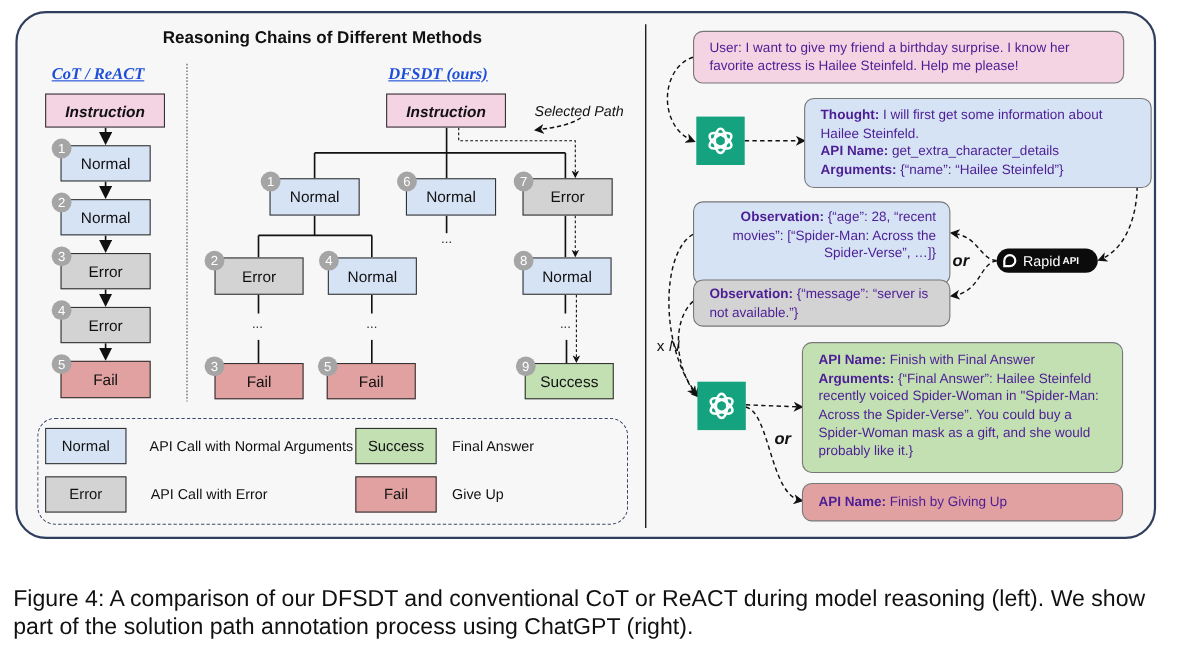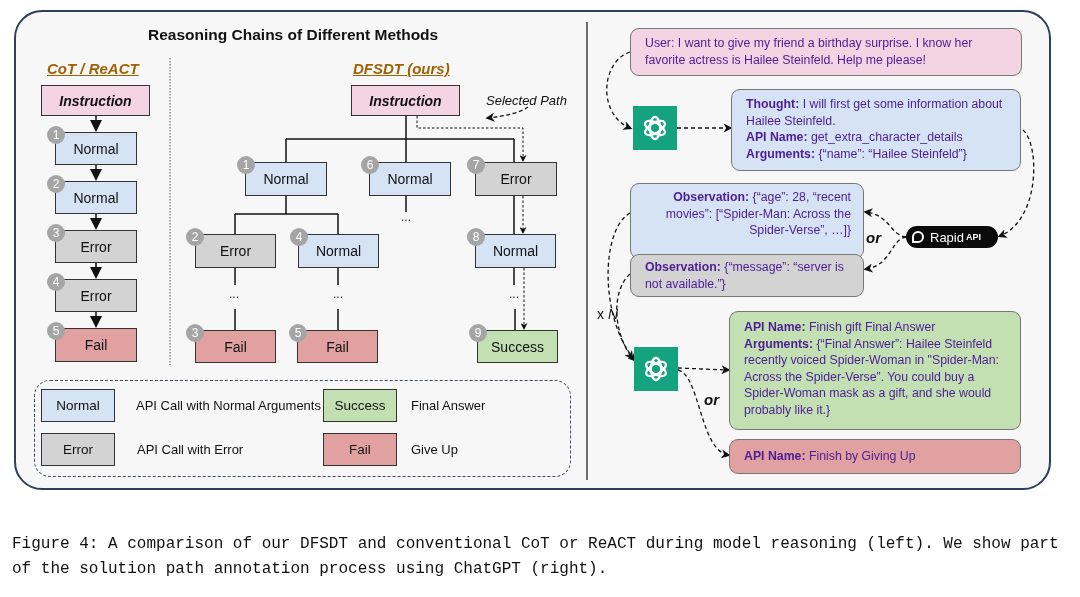--- a/index.html
+++ b/index.html
@@ -1,41 +1,41 @@
 <!DOCTYPE html>
 <html><head>
 <meta charset="utf-8">
 <style>
   html, body { margin: 0; padding: 0; background: #ffffff; }
   body { width: 1080px; height: 597px; position: relative; overflow: hidden; font-family: "Liberation Sans", "DejaVu Sans", sans-serif; }
   .frame { position: absolute; left: 14px; top: 10px; width: 1037px; height: 480px; border: 2px solid #2f3e5c; border-radius: 28px; background: #f7f7f7; box-sizing: border-box; }
   .abs { position: absolute; }
   .title { left: 148px; top: 26px; font-size: 15.5px; font-weight: bold; color: #111; }
-  .sec-title { font-size: 15px; font-weight: bold; font-style: italic; text-decoration: underline; color: #a16207; }
+  .sec-title { font-size: 15px; font-weight: bold; font-style: italic; text-decoration: underline; color: #1d4ed8; font-family: Liberation Serif, serif; }
   .node { position: absolute; border: 1.6px solid #333; border-radius: 0; box-sizing: border-box; display: flex; align-items: center; justify-content: center; font-size: 14px; color: #111; }
   .instr { background: #f4d3e2; font-weight: bold; font-style: italic; }
   .normal { background: #d6e3f5; }
   .error { background: #d3d3d3; }
   .fail { background: #e1a1a1; }
   .success { background: #c3e0b3; }
   .badge { position: absolute; width: 18px; height: 18px; border-radius: 50%; background: #a5a5a5; color: #fff; font-size: 12px; display: flex; align-items: center; justify-content: center; }
   .dots { position: absolute; font-size: 12px; color: #333; }
   .legend-box { position: absolute; left: 34px; top: 380px; width: 537px; height: 97px; border: 1.5px dashed #3c4a68; border-radius: 16px; box-sizing: border-box; }
   .legend-text { position: absolute; font-size: 13px; color: #111; }
   .msg { position: absolute; border: 1.3px solid #777; border-radius: 9px; box-sizing: border-box; font-size: 12.3px; line-height: 16.5px; color: #4c1d95; padding: 6px 12px 6px 14px; }
   .msg b { font-weight: bold; }
   .pink { background: #f4d3e2; }
   .blue { background: #d6e3f5; }
   .gray { background: #d3d3d3; }
   .green { background: #c3e0b3; }
   .red { background: #e1a1a1; }
   .gpt { position: absolute; width: 44px; height: 44px; background: #15a37f; display: flex; align-items: center; justify-content: center; }
   .rapid { position: absolute; left: 906px; top: 226px; width: 92px; height: 22px; background: #0b0b0b; border-radius: 11px; color: #fff; display: flex; align-items: center; padding-left: 6px; box-sizing: border-box; font-size: 13px; }
   .or { position: absolute; font-weight: bold; font-style: italic; font-size: 15px; color: #111; }
-  .caption { position: absolute; left: 12px; top: 532px; width: 1060px; font-family: Liberation Mono, monospace; font-size: 16px; line-height: 25px; color: #111; }
+  .caption { position: absolute; left: 12px; top: 532px; width: 1060px; font-family: Liberation Sans, sans-serif; font-size: 21px; line-height: 25px; color: #111; }
   svg.overlay { position: absolute; left: 0; top: 0; width: 1080px; height: 597px; pointer-events: none; }
 </style>
 </head>
 <body>
 
 <div class="frame"></div>
 
 <svg class="overlay" viewBox="0 0 1080 597">
   <defs>
     <marker id="arr" markerWidth="8" markerHeight="8" refX="6" refY="4" orient="auto">
@@ -199,21 +199,21 @@
 <div class="gpt" style="left:633px; top:106px;">
   <svg width="34" height="34" viewBox="0 0 40 40" fill="none" stroke="#fff" stroke-width="2.6">
     <g transform="translate(20,20)">
       <ellipse rx="6" ry="13" transform="rotate(0)"></ellipse>
       <ellipse rx="6" ry="13" transform="rotate(60)"></ellipse>
       <ellipse rx="6" ry="13" transform="rotate(120)"></ellipse>
     </g>
   </svg>
 </div>
 
-<div class="msg blue" style="left:731px; top:89px; width:290px; height:82px; padding-top:6px;">
+<div class="msg blue" style="left:731px; top:89px; width:316px; height:82px; padding-top:6px;">
   <b>Thought:</b><span> I will first get some information about Hailee Steinfeld.</span><br>
   <b>API Name:</b><span> get_extra_character_details</span><br>
   <b>Arguments:</b><span> {“name”: “Hailee Steinfeld”}</span>
 </div>
 
 <div class="msg blue" style="left:630px; top:183px; width:234px; height:76px; padding-top:5px;text-align:right;">
   <b>Observation:</b><span> {“age”: 28, “recent movies”: [“Spider-Man: Across the Spider-Verse”, …]}</span>
 </div>
 
 <div class="msg gray" style="left:630px; top:254px; width:234px; height:43px; padding-top:4px;">
@@ -236,21 +236,21 @@
       <ellipse rx="6" ry="13" transform="rotate(0)"></ellipse>
       <ellipse rx="6" ry="13" transform="rotate(60)"></ellipse>
       <ellipse rx="6" ry="13" transform="rotate(120)"></ellipse>
     </g>
   </svg>
 </div>
 
 <div class="or" style="left:704px; top:391px;">or</div>
 
 <div class="msg green" style="left:729px; top:311px; width:292px; height:119px; padding-top:7px;">
-  <b>API Name:</b><span>  Finish gift Final Answer</span><br>
+  <b>API Name:</b><span>  Finish with Final Answer</span><br>
   <b>Arguments:</b><span> {“Final Answer”: Hailee Steinfeld recently voiced Spider-Woman in "Spider-Man: Across the Spider-Verse”.  You could buy a Spider-Woman mask as a gift, and she would probably like it.}</span>
 </div>
 
 <div class="msg red" style="left:729px; top:439px; width:292px; height:35px; padding-top:8px;">
   <b>API Name:</b><span>  Finish by Giving Up</span>
 </div>
 
 <div class="caption">Figure 4:   A comparison of our DFSDT and conventional CoT or ReACT during model reasoning (left). We show part of the solution path annotation process using ChatGPT (right).</div>
 
 </body></html>

